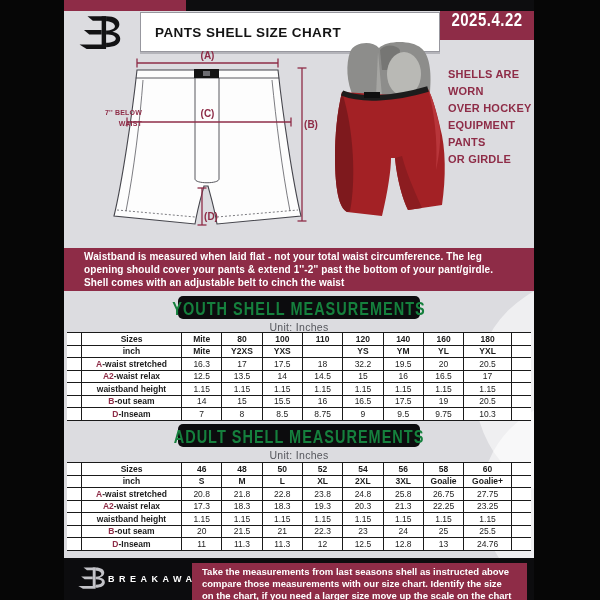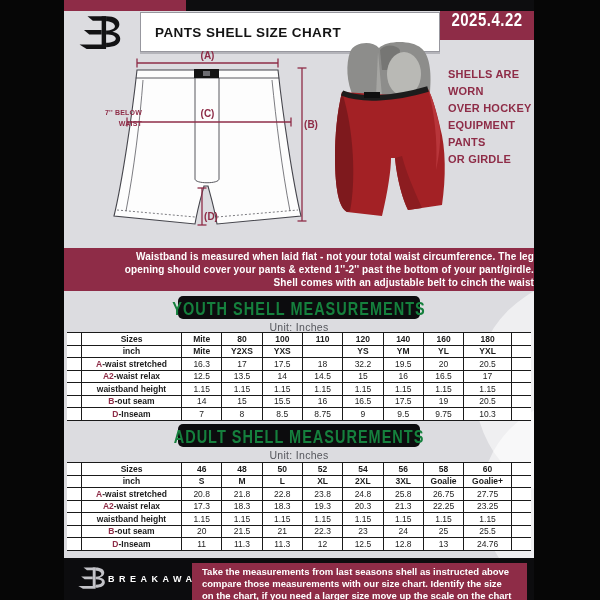--- a/index.html
+++ b/index.html
@@ -42,22 +42,22 @@
   }
   .photo{position:absolute;left:270px;top:40px;width:115px;height:192px;}
   .photo-note{
     position:absolute;left:384px;top:66px;width:88px;color:#8e2c47;font-weight:bold;
     font-size:11px;line-height:1.55;letter-spacing:.2px;
   }
 
   
   .banner{
     position:absolute;left:0;top:248px;width:470px;height:43px;background:#8e2c47;color:#fff;
-    display:flex;flex-direction:column;justify-content:center;text-align:right;
-    font-size:10px;font-weight:bold;line-height:1.3;letter-spacing:.1px;
+    display:flex;flex-direction:column;justify-content:center;text-align:left;
+    font-size:10px;font-weight:bold;line-height:1.3;letter-spacing:.1px;padding-left:20px;
   }
 
   
   .section-title{
     position:absolute;left:114px;width:242px;height:23px;background:#0c0c0e;border-radius:5px;
     display:flex;align-items:center;justify-content:center;color:#15803d;
   }
   .section-title span{font-weight:bold;font-size:14.5px;letter-spacing:1px;transform:scaleY(1.3);display:inline-block;white-space:nowrap;}
   .unit{position:absolute;left:0;width:470px;text-align:center;color:#55565c;font-size:10.5px;font-weight:normal;letter-spacing:.3px;}
 

